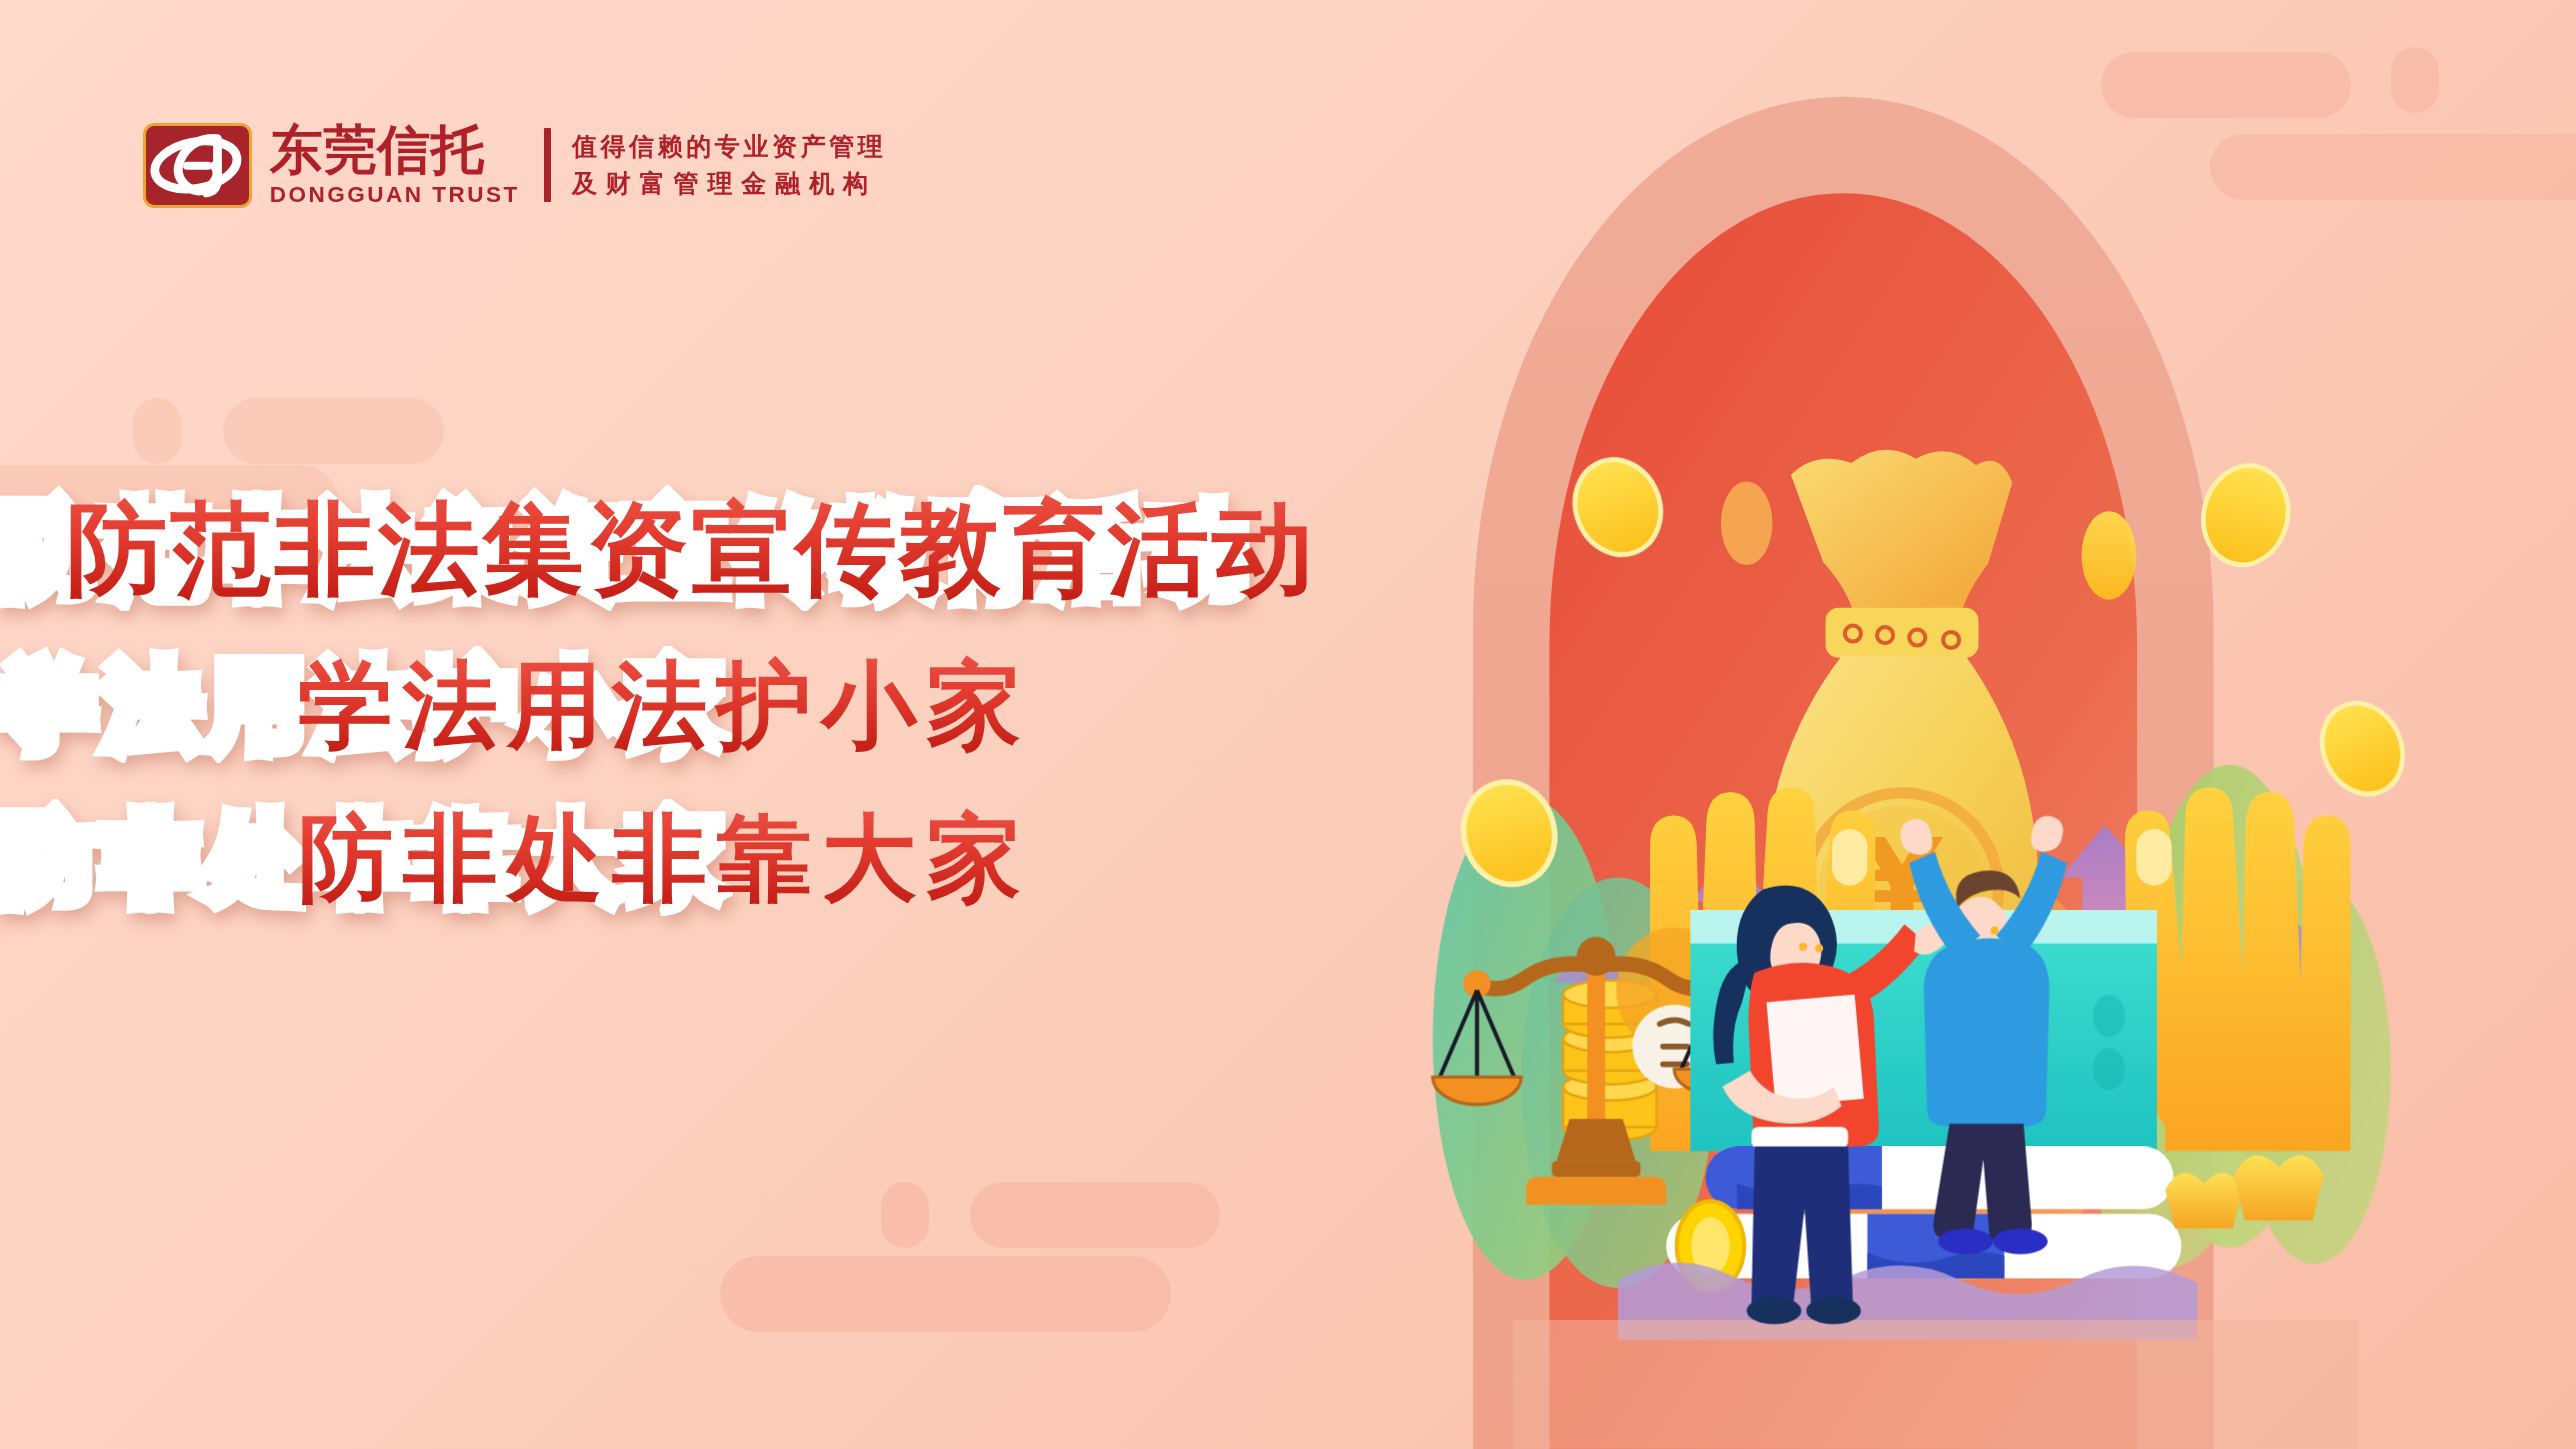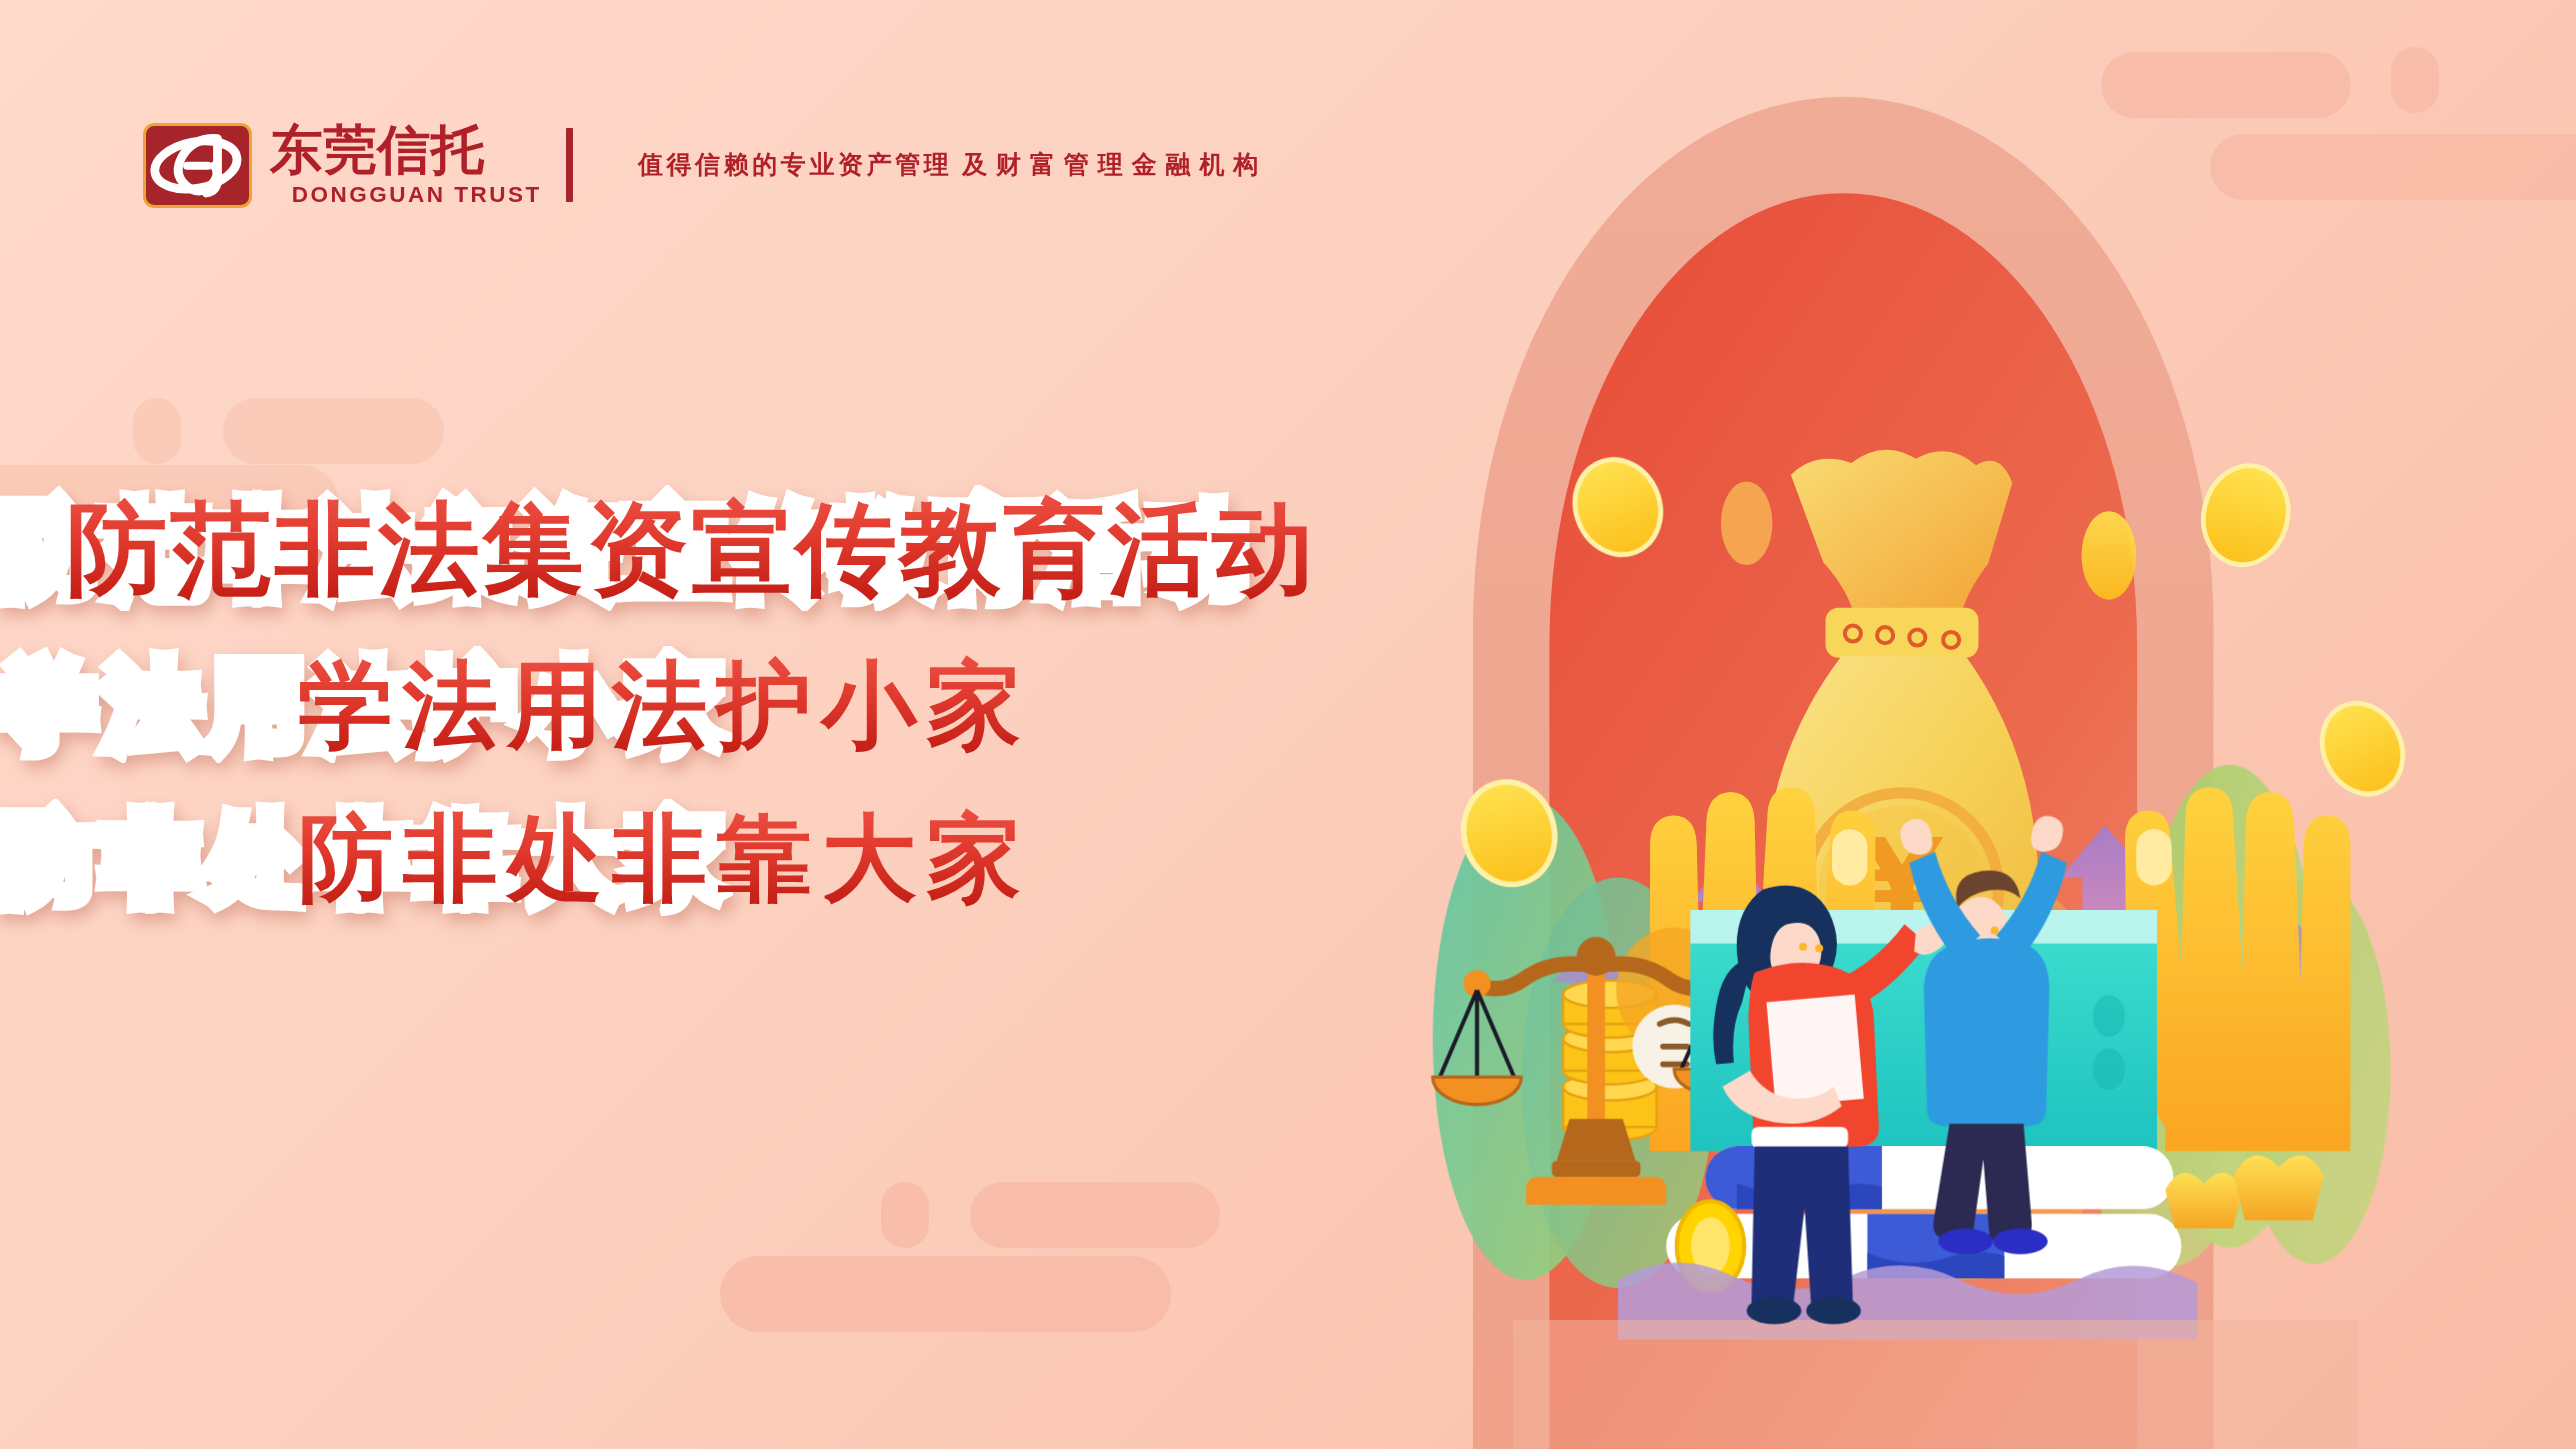--- a/index.html
+++ b/index.html
@@ -36,28 +36,28 @@
   .logo-mark svg { display:block; }
 
   .logo-names { margin-left:17.7px; display:flex; flex-direction:column; justify-content:space-between; }
   .logo-cn {
     font-size:53px; font-weight:bold; color:#B02028;
     letter-spacing:0.8px; line-height:1.04;
     font-family:"DejaVu Sans","Liberation Sans",sans-serif;
   }
   .logo-en {
     font-size:22.5px; font-weight:bold; color:#B02028;
-    letter-spacing:2.5px; line-height:1.2; margin-top:4px;margin-left:22px;
+    letter-spacing:2.5px; line-height:1.2; margin-top:4px;
   }
 
   .logo-divider {
     width:7.2px; height:74px; background:#A8242B;
     margin-left:24px; margin-right:21px; border-radius:0.8px; flex:none;
   }
-  .tagline { display:flex; flex-direction:row; gap:9.7px;margin-left:44px; }
+  .tagline { display:flex; flex-direction:column; gap:9.7px; }
   .tagline-line {
     font-size:25px; font-weight:bold; color:#B02028;
     letter-spacing:3.6px; line-height:1.1;
     font-family:"DejaVu Sans","Liberation Sans",sans-serif;
   }
   .tagline-line.spaced { letter-spacing:8.9px; }
 
   
   .headlines { position:absolute; left:0; top:483px; width:1369px; }
 

